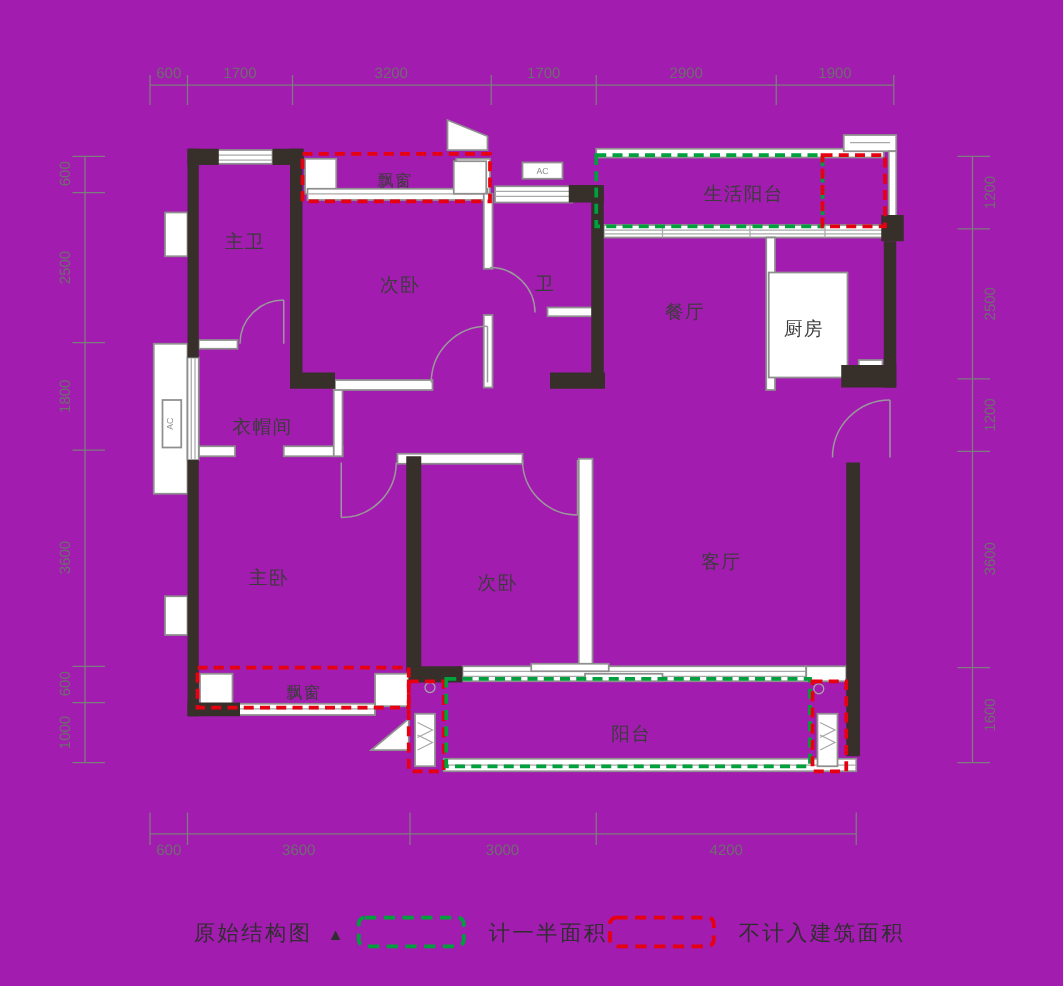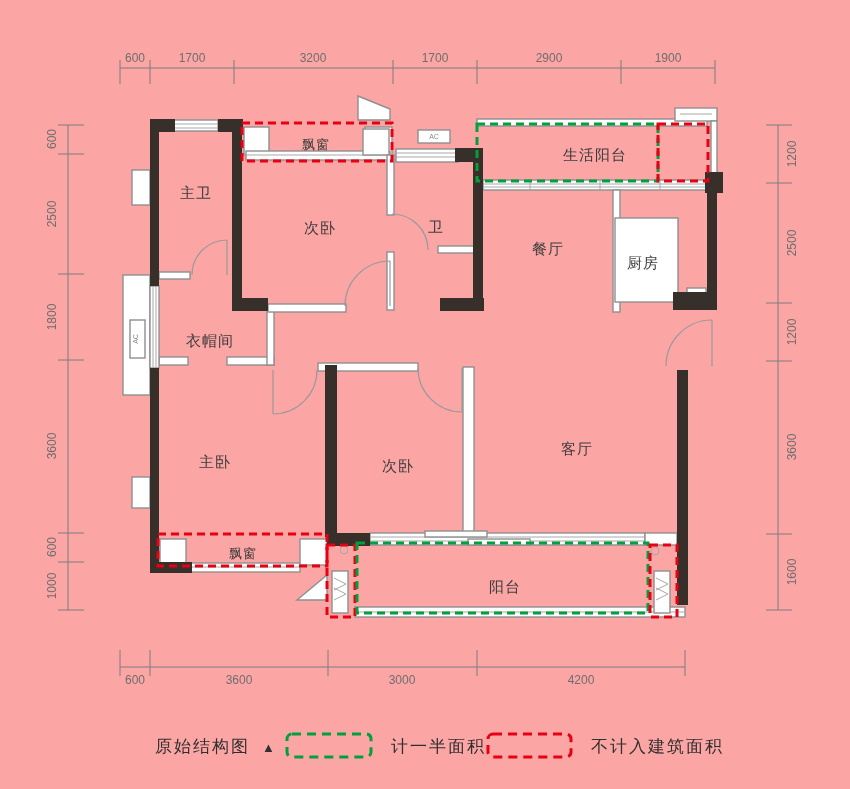--- a/index.html
+++ b/index.html
@@ -1,16 +1,16 @@
 <!DOCTYPE html>
 <html><head>
 <meta charset="utf-8">
 <style>
   html,body{margin:0;padding:0;background:#ffffff;}
-  .plan-wrap{position:relative;width:850px;height:789px;background:#fca5a5;overflow:hidden;
+  .plan-wrap{position:relative;width:850px;height:789px;background:#a21caf;overflow:hidden;
              font-family:"Liberation Sans","DejaVu Sans",sans-serif;}
   svg text{font-family:"Liberation Sans","DejaVu Sans",sans-serif;}
   .dim-txt{font-size:12px;fill:#6e6e6e;}
   .room-txt{font-size:15px;fill:#3c3c3c;letter-spacing:1px;}
   .small-txt{font-size:13px;fill:#3c3c3c;letter-spacing:1px;}
   .ac-txt{font-size:7px;fill:#8a8a8a;}
   .legend-txt{font-size:17px;fill:#2f2f2f;letter-spacing:2px;}
   .wall{fill:#372f2a;stroke:none;}
   .thin{fill:#ffffff;stroke:#8f8f8f;stroke-width:1.4;}
   .wline{stroke:#a8a8a8;stroke-width:1;fill:none;}

